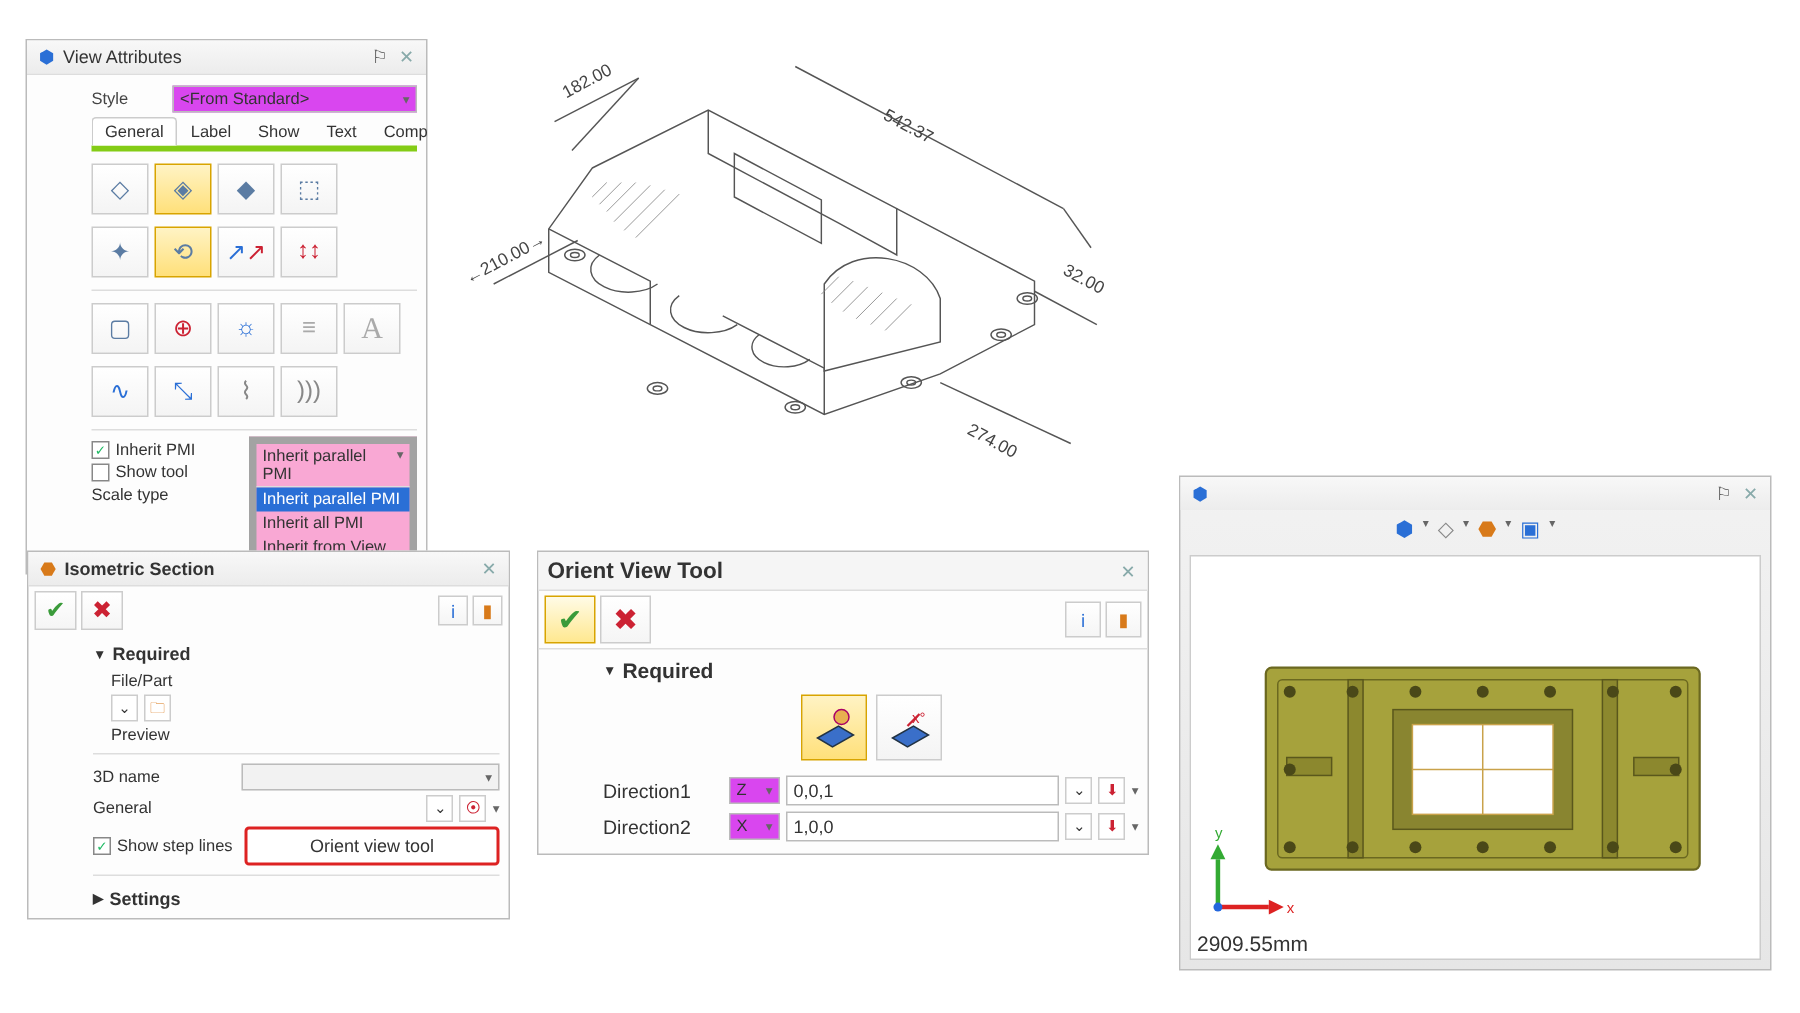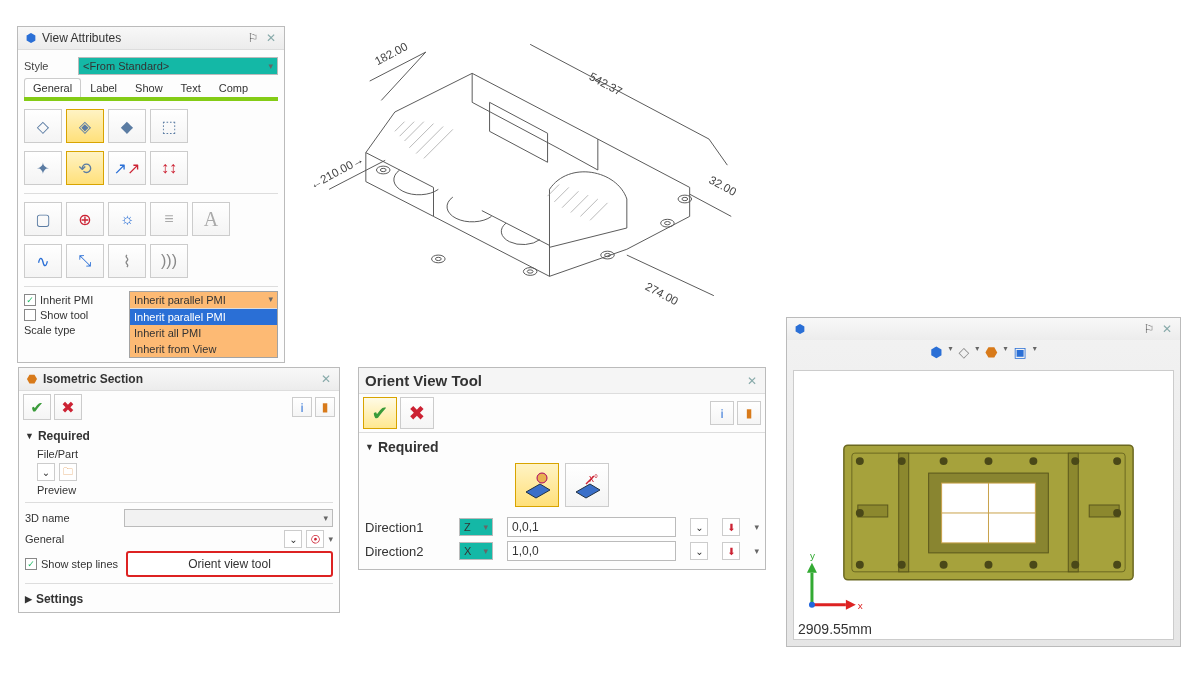--- a/index.html
+++ b/index.html
@@ -1,49 +1,49 @@
 <!DOCTYPE html>
 <html><head>
 <meta charset="utf-8">
 <style>
   * { box-sizing: border-box; margin: 0; padding: 0; }
   body { font-family: "Segoe UI", Tahoma, sans-serif; font-size: 11px; background: #fff; width: 1200px; height: 675px; position: relative; color: #333; }
   .panel { position: absolute; border: 1px solid #bbb; background: #fdfdfd; }
   .panel-header { background: linear-gradient(#f8f8f8,#ececec); border-bottom: 1px solid #ddd; padding: 4px 6px; display: flex; align-items: center; gap: 4px; }
   .panel-header .title { flex: 1; font-size: 12px; }
   .panel-header .icon { width: 14px; height: 14px; display: inline-flex; align-items: center; justify-content: center; font-size: 12px; }
-  .panel-body { padding: 4px 6px; }
+  .panel-body { padding: 4px 6px; margin-left: 37px; }
   .row { display: flex; align-items: center; gap: 4px; margin: 3px 0; }
   .label { color: #444; }
-  .dropdown { flex: 1; display: flex; align-items: center; border: 1px solid #bbb; background: #14b8a6; height: 18px; padding: 0 4px; font-size: 11px; }
+  .dropdown { flex: 1; display: flex; align-items: center; border: 1px solid #bbb; background: #d946ef; height: 18px; padding: 0 4px; font-size: 11px; }
   .dropdown::after { content: "▾"; margin-left: auto; color: #666; font-size: 9px; }
   .tabs { display: flex; border-bottom: 4px solid #84cc16; margin: 3px 0 4px; }
   .tab { padding: 3px 8px; border: 1px solid transparent; border-bottom: none; font-size: 11px; cursor: pointer; }
   .tab.active { border-color: #ccc; background: #fff; border-radius: 3px 3px 0 0; }
   .icon-grid { display: flex; flex-wrap: wrap; gap: 4px; padding: 4px 0; }
   .icon-btn { width: 38px; height: 34px; border: 1px solid #ccc; background: linear-gradient(#fff,#f4f4f4); display: flex; align-items: center; justify-content: center; font-size: 16px; color: #5b7ca3; }
   .icon-btn.sel { background: linear-gradient(#fff3c4,#ffe07a); border-color: #d8a400; }
   .sep { width: 100%; height: 0; }
   .chk { width: 12px; height: 12px; border: 1px solid #888; display: inline-flex; align-items: center; justify-content: center; font-size: 9px; background:#fff; }
   .chk.on::before { content: "✓"; color: #2b6; }
-  .list { border: 1px solid #a3a3a3; background: #fdba74; font-size: 11px; }
+  .list { border: 5px solid #a3a3a3; background: #f9a8d4; font-size: 11px; }
   .list-item { padding: 2px 4px; }
   .list-item.sel { background: #2a6fd6; color: #fff; }
   .section-title { display:flex; align-items:center; gap:4px; font-weight:700; font-size:12px; padding:2px 0; }
   .section-title::before { content:"▼"; font-size:9px; }
   .section-title.collapsed::before { content:"▶"; }
   .toolbar { display:flex; gap:3px; padding:3px 4px; align-items:center; }
   .tbtn { width:28px; height:26px; border:1px solid #ccc; background:linear-gradient(#fff,#f5f5f5); display:flex; align-items:center; justify-content:center; font-size:16px; }
   .tbtn.small { width:20px; height:20px; font-size:12px; }
   .green { color:#3a9b3a; }
   .red { color:#c23; }
   .blue { color:#2a6fd6; }
   .orange { color:#d87a1a; }
   .redbox { border:2px solid #d22; border-radius:3px; padding:4px 30px; background:#fff; text-align:center; font-size:12px; }
-  .field { display:flex; align-items:center; gap:14px; margin:4px 0; }
+  .field { display:flex; align-items:center; gap:4px; margin:4px 0; }
   .txt { flex:1; border:1px solid #bbb; background:#fff; height:20px; padding:0 4px; font-size:12px; display:flex; align-items:center; }
   .mini { width:18px; height:18px; border:1px solid #ccc; display:inline-flex; align-items:center; justify-content:center; font-size:10px; background:#fff; }
   .drawing { position:absolute; left:300px; top:25px; width:470px; height:290px; }
   .drawing svg { width:100%; height:100%; }
   .viewport { position:absolute; background:linear-gradient(#f2f2f2,#e6e6e6); border:1px solid #bbb; }
   .viewport-inner { position:absolute; inset:26px 6px 6px 6px; background:#fff; border:1px solid #ccc; }
   .pin { font-size:10px; color:#555; }
   .close-x { font-size:12px; color:#8aa; }
 </style>
 </head>

